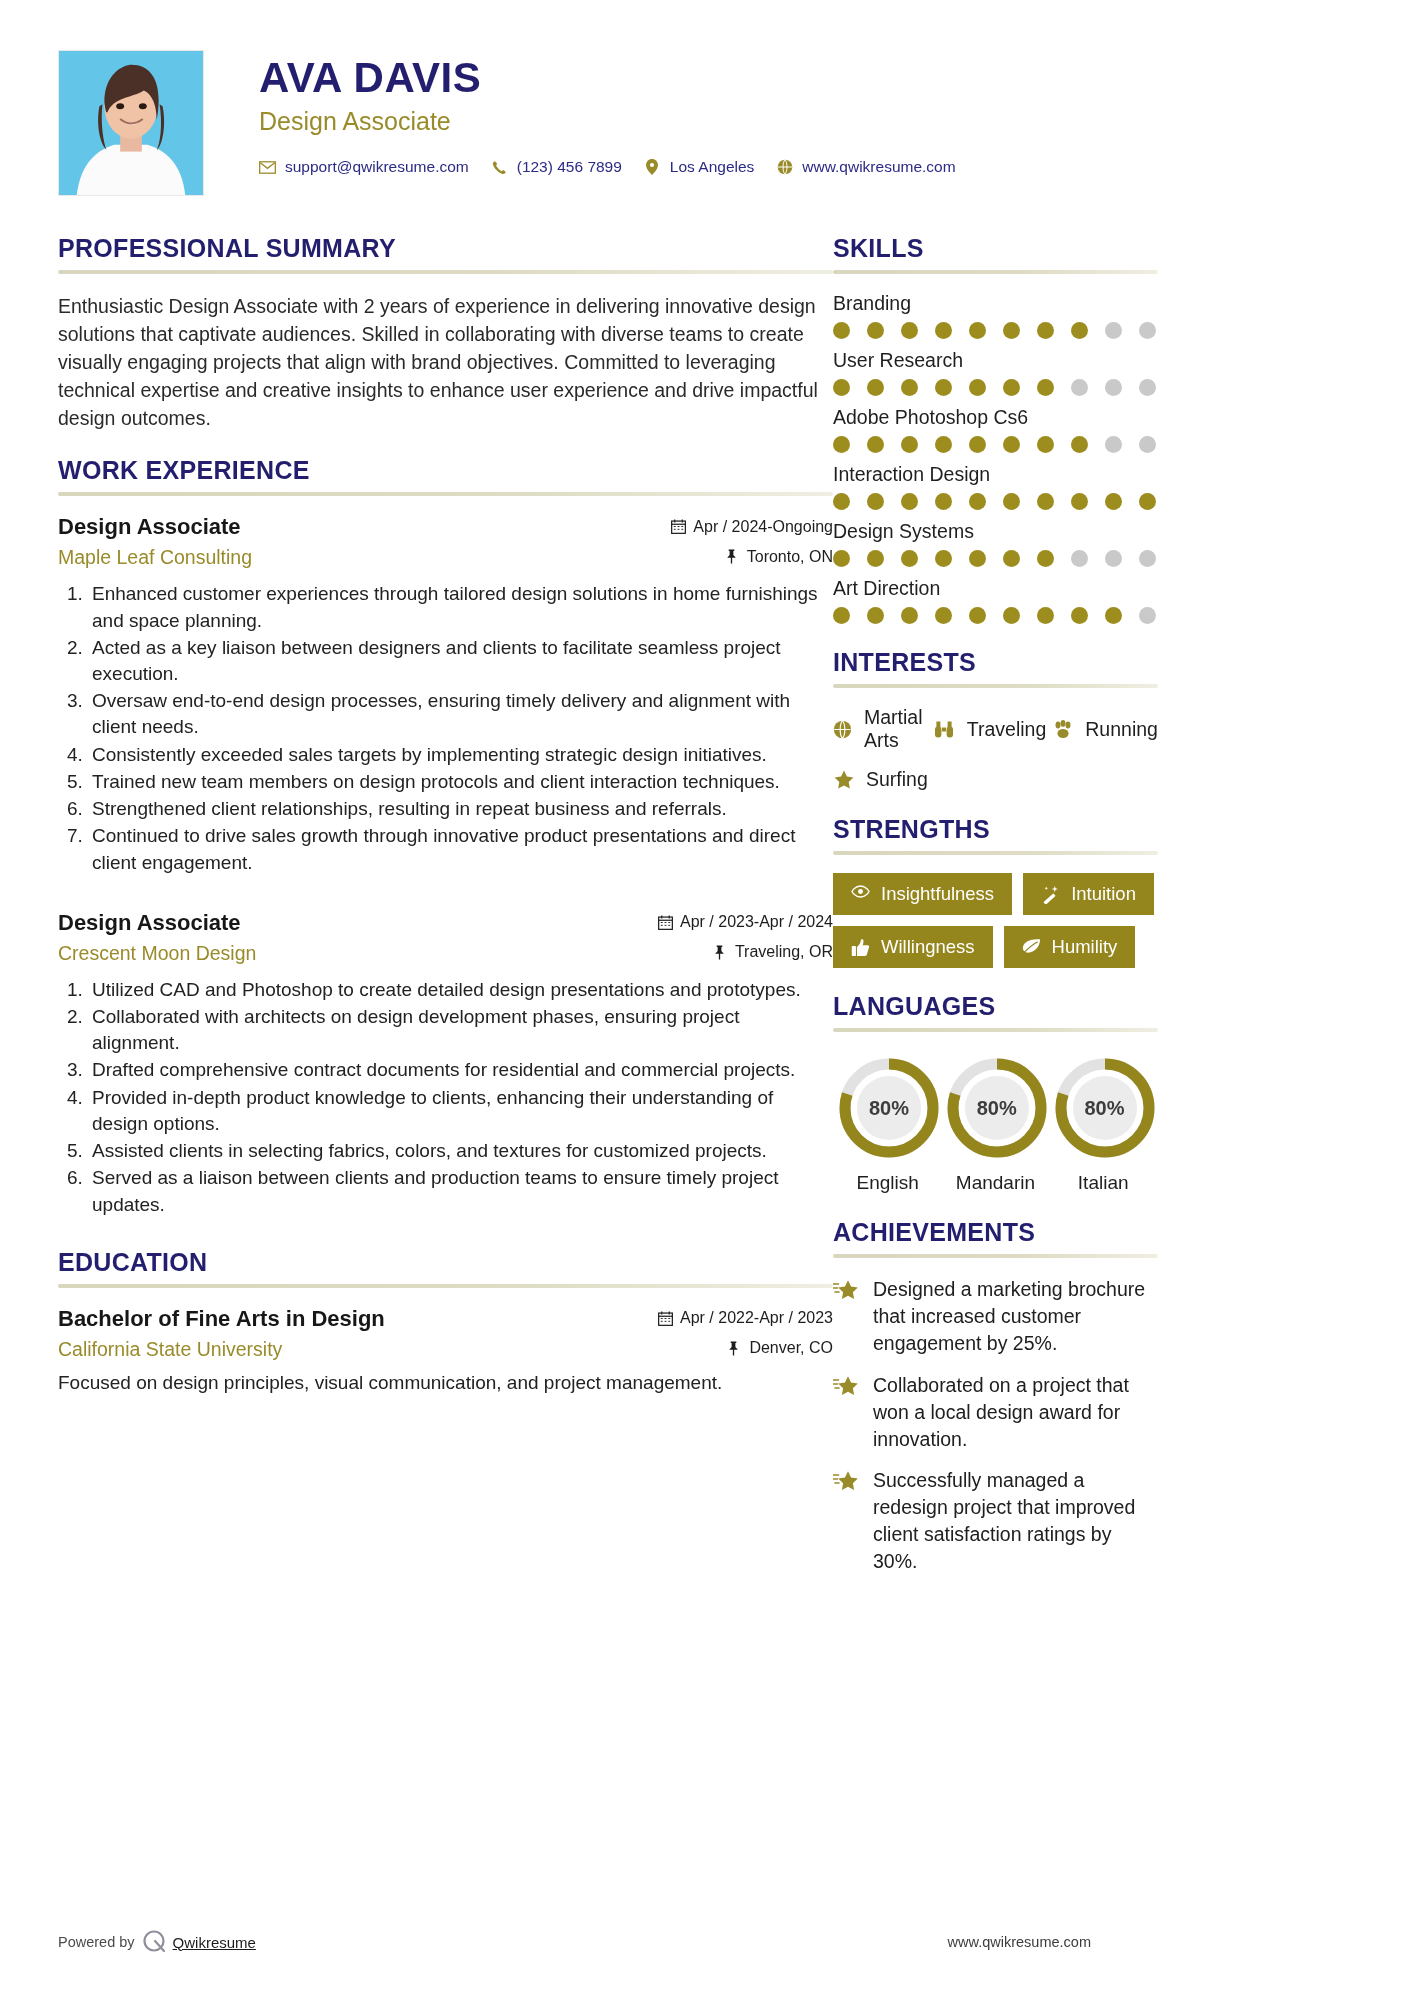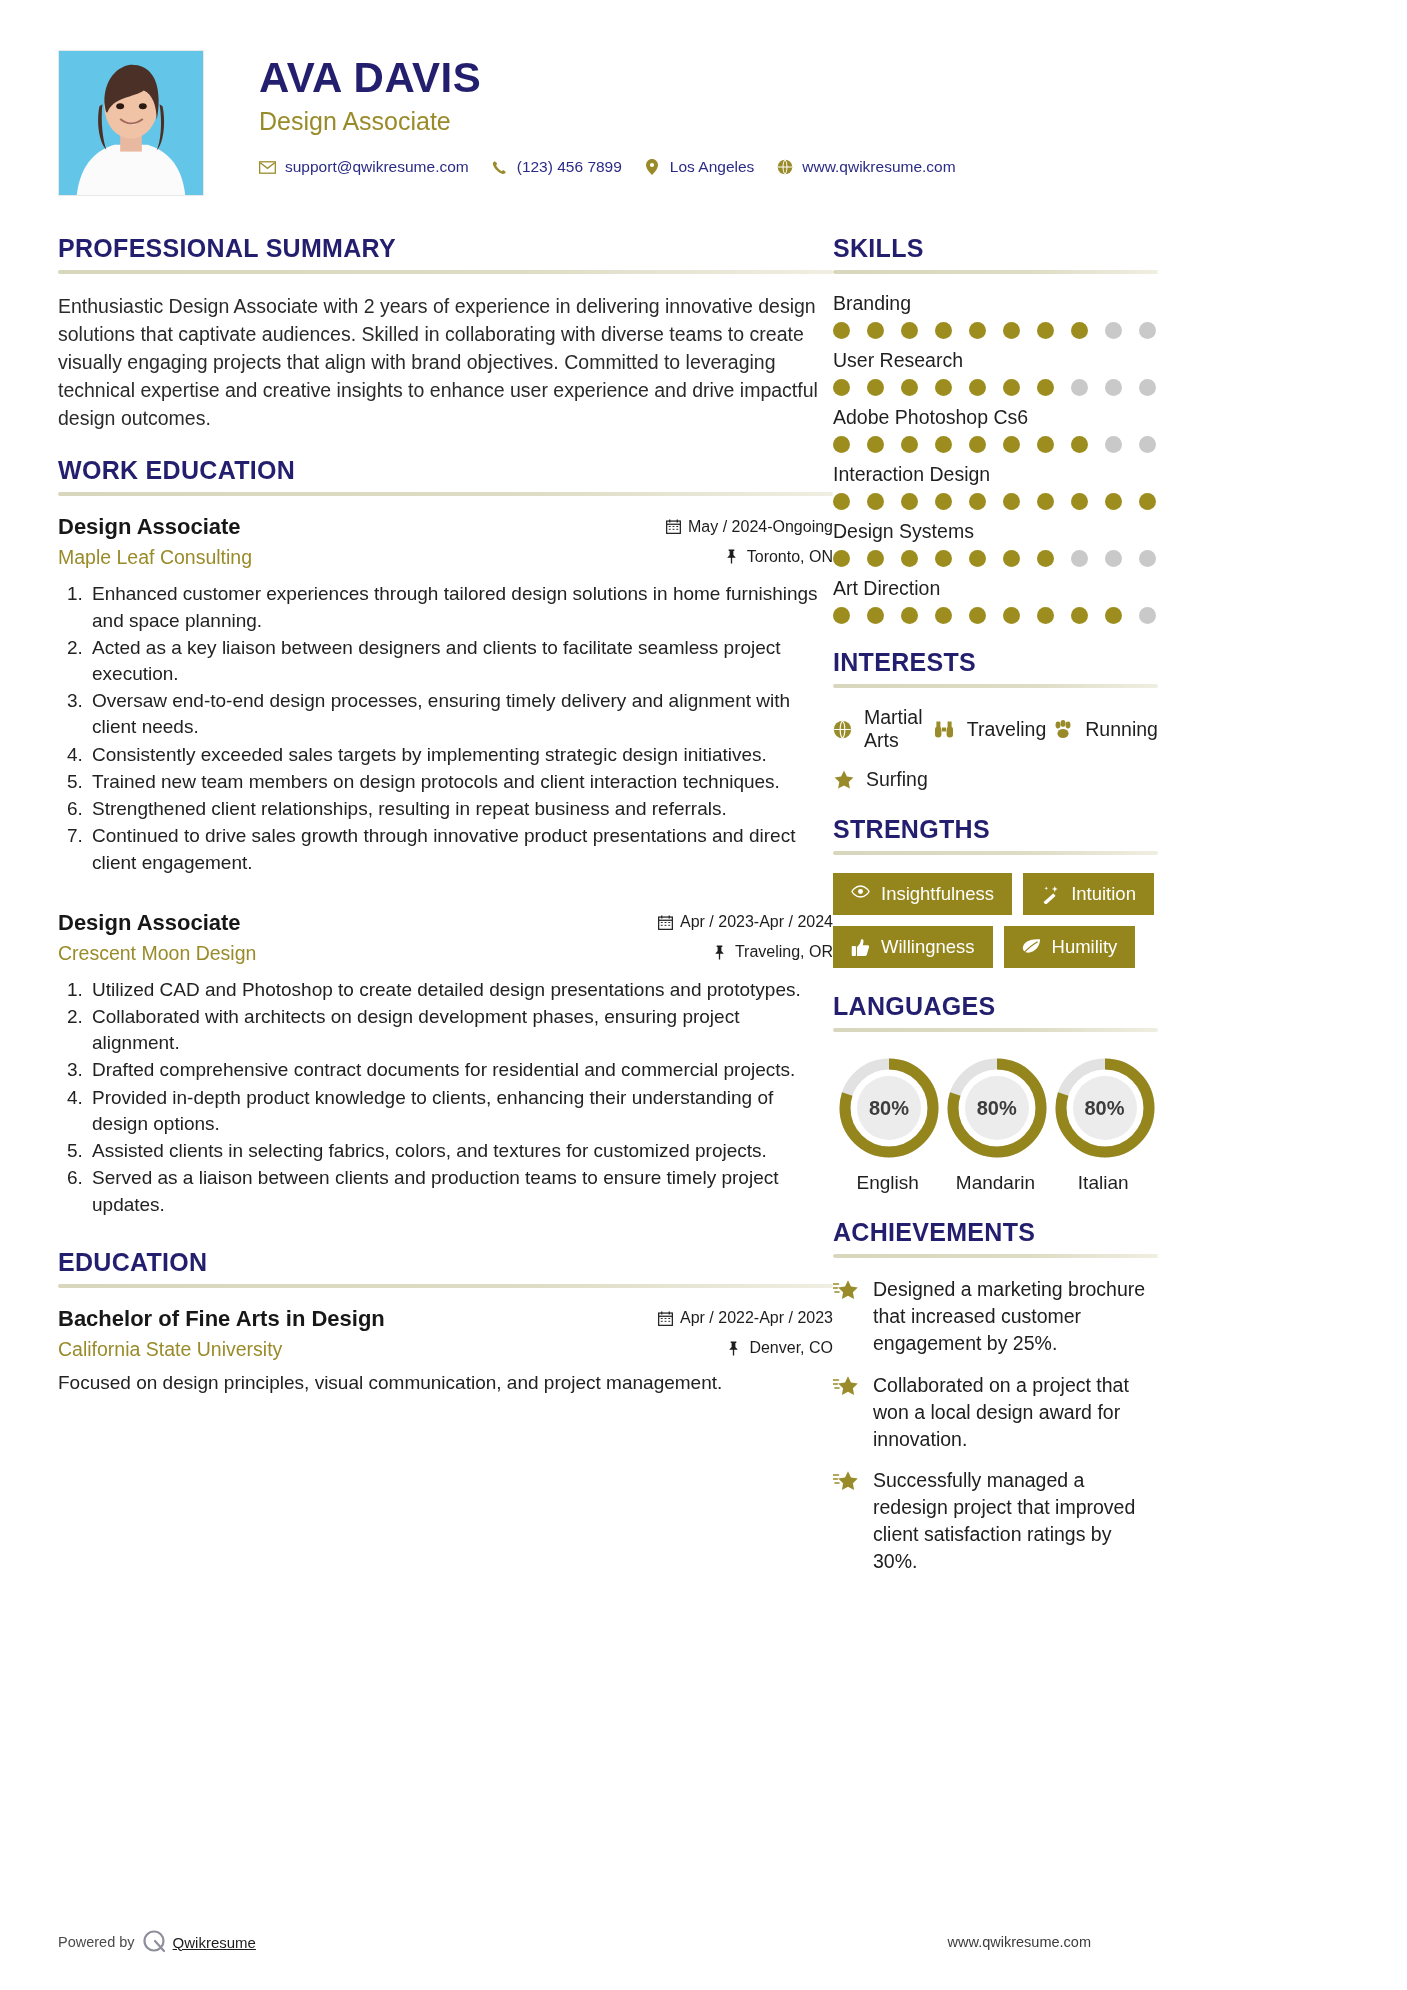--- a/index.html
+++ b/index.html
@@ -194,36 +194,36 @@
 
       <section>
         <div class="sec-title">PROFESSIONAL SUMMARY</div>
         <div class="sec-rule"></div>
         <p class="summary-text">Enthusiastic Design Associate with 2 years of experience in delivering innovative design solutions that captivate audiences. Skilled in collaborating with diverse teams to create visually engaging projects that align with brand objectives. Committed to leveraging technical expertise and creative insights to enhance user experience and drive impactful design outcomes.</p>
       </section>
 
       <div class="spacer-24"></div>
 
       <section>
-        <div class="sec-title">WORK EDUCATION</div>
+        <div class="sec-title">WORK EXPERIENCE</div>
         <div class="sec-rule"></div>
 
         <div class="job">
           <div class="job-head">
             <span class="job-title">Design Associate</span>
             <span class="job-meta">
               <span class="meta-icon">
                 <svg width="15" height="15" viewBox="0 0 16 16">
                     <rect x="0.7" y="2.2" width="14.6" height="13.1" fill="none" stroke="currentColor" stroke-width="1.3"></rect>
                     <path d="M0.7 5.6 H15.3" stroke="currentColor" stroke-width="1.3"></path>
                     <path d="M4 0.5 V3.6 M12 0.5 V3.6" stroke="currentColor" stroke-width="1.3"></path>
                     <path d="M3 8 H5 M7 8 H9 M11 8 H13 M3 11 H5 M7 11 H9 M11 11 H13" stroke="currentColor" stroke-width="1"></path>
                   </svg>
               </span>
-              <span>May / 2024-Ongoing</span>
+              <span>Apr / 2024-Ongoing</span>
             </span>
           </div>
           <div class="job-sub">
             <span class="job-org">Maple Leaf Consulting</span>
             <span class="job-meta">
               <span class="meta-icon">
                 <svg width="13" height="15" viewBox="0 0 12 16">
                     <path d="M3 0.6 H9 V2 H8 V6.3 L10.6 9.4 H6.7 V15.4 H5.3 V9.4 H1.4 L4 6.3 V2 H3 Z" fill="currentColor"></path>
                   </svg>
               </span>

